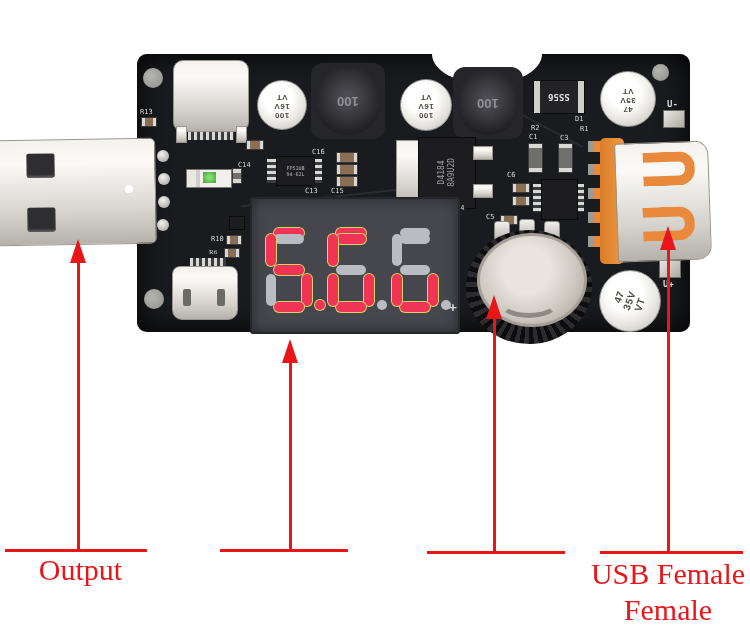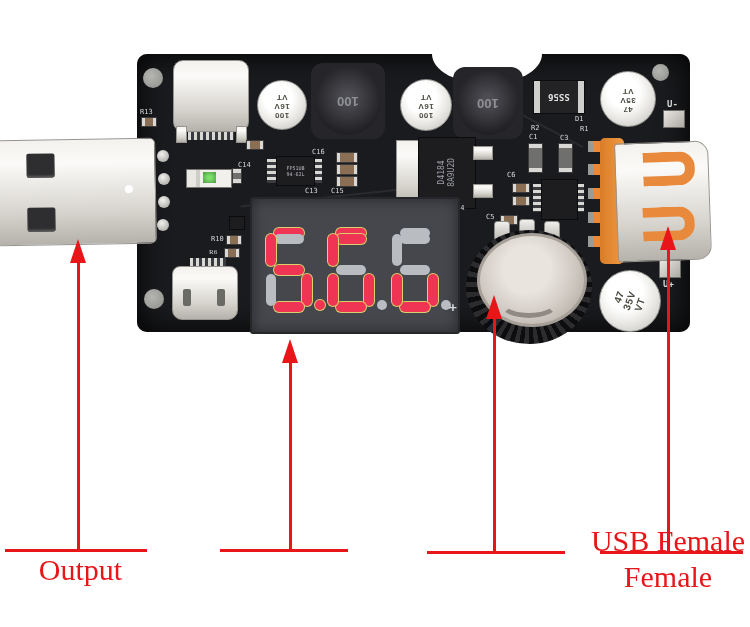--- a/index.html
+++ b/index.html
@@ -288,18 +288,18 @@
 
   <div class="abs hline" style="left:427px;top:551px;width:138px;"></div>
   <div class="abs vline" style="left:493px;top:318px;height:235px;"></div>
   <div class="abs ahead" style="left:486px;top:295px;"></div>
   <div class="abs ann-text" style="left:417px;top:554px;width:155px;">
   </div>
 
   <div class="abs hline" style="left:600px;top:551px;width:143px;"></div>
   <div class="abs vline" style="left:667px;top:249px;height:304px;"></div>
   <div class="abs ahead" style="left:660px;top:226px;"></div>
-  <div class="abs ann-text" style="left:590px;top:523px;width:156px;">
+  <div class="abs ann-text" style="left:590px;top:556px;width:156px;">
     <div>USB Female</div>
     <div>Female</div>
   </div>
 
 </div>
 
 </body></html>

